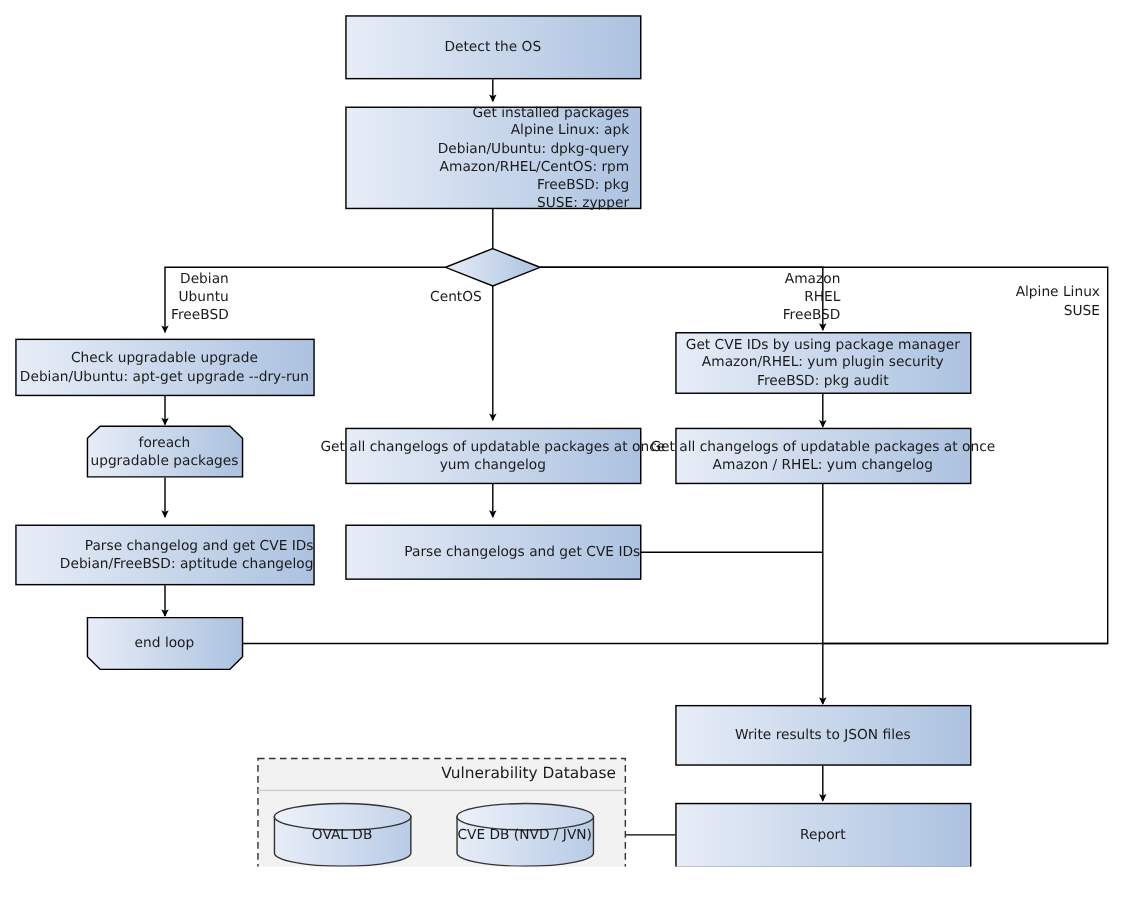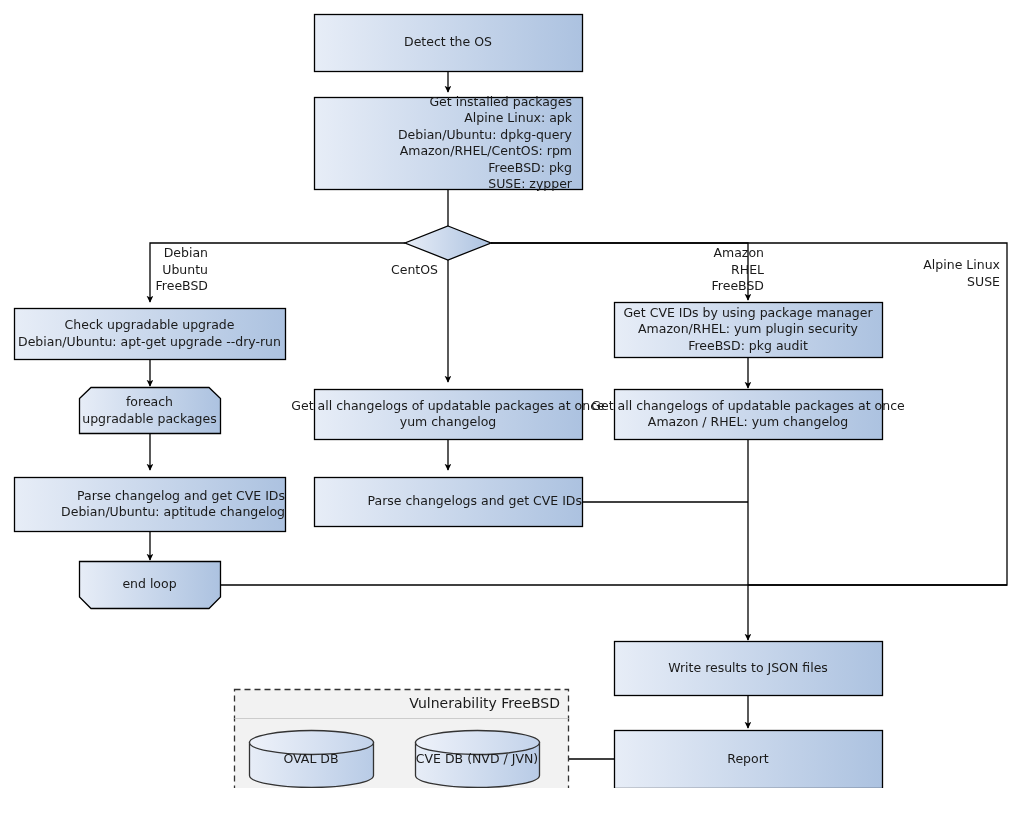--- a/index.html
+++ b/index.html
@@ -177,21 +177,21 @@
     <span class="ln">Debian/Ubuntu: apt-get upgrade --dry-run</span>
   </div>
 
   <div class="node-text" style="left:79px;top:387px;width:141px;height:47px;">
     <span class="ln">foreach</span>
     <span class="ln">upgradable  packages</span>
   </div>
 
   <div class="node-text" style="left:14px;top:477px;width:271px;height:54px;align-items:flex-end;">
     <span class="ln">Parse changelog and get  CVE IDs</span>
-    <span class="ln">Debian/Ubuntu: aptitude changelog</span>
+    <span class="ln">Debian/FreeBSD: aptitude changelog</span>
   </div>
 
   <div class="node-text" style="left:79px;top:561px;width:141px;height:47px;align-items:center;">
     <span class="ln">end loop</span>
   </div>
 
   <div class="node-text" style="left:304px;top:389px;width:288px;height:50px;">
     <span class="ln">Get all changelogs of updatable packages at once</span>
     <span class="ln">yum changelog</span>
   </div>
@@ -234,21 +234,21 @@
     <span class="ln">RHEL</span><br>
     <span class="ln">FreeBSD</span>
   </div>
 
   <div class="edge-label" style="left:860px;top:257px;width:140px;">
     <span class="ln">Alpine Linux</span><br>
     <span class="ln">SUSE</span>
   </div>
 
   <div class="grp-title" style="left:244px;top:695px;width:316px;">
-    <span class="ln">Vulnerability FreeBSD</span>
+    <span class="ln">Vulnerability Database</span>
   </div>
 
   <div class="node-text" style="left:415px;top:742px;width:124px;height:34px;">
     <span class="ln">CVE DB (NVD / JVN)</span>
   </div>
 
   <div class="node-text" style="left:249px;top:742px;width:124px;height:34px;">
     <span class="ln">OVAL DB</span>
   </div>
 

